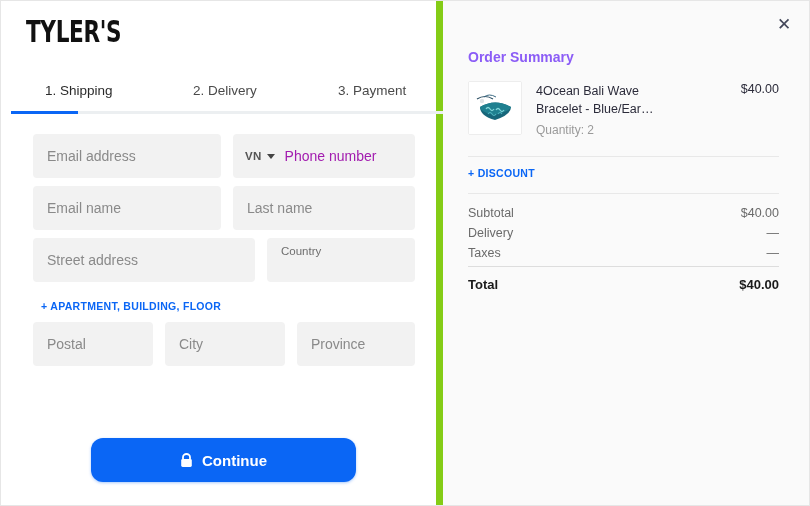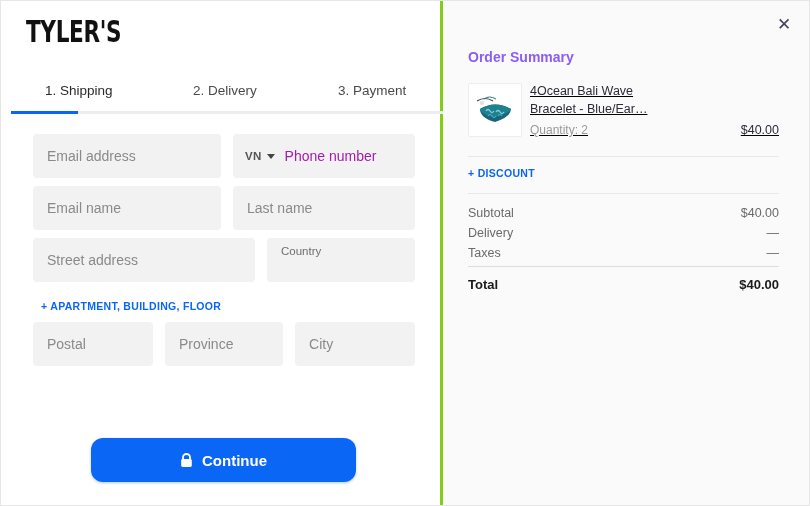--- a/index.html
+++ b/index.html
@@ -22,21 +22,21 @@
     box-shadow: 0 0 6px rgba(0,0,0,0.14);
     overflow: hidden;
   }
 
   
   #left-panel {
     width: 442px;
     height: 100%;
     background: #ffffff;
     position: relative;
-    border-right: 3px solid #84cc16;
+    border-right: 7px solid #84cc16;
   }
 
   #brand-logo {
     position: absolute;
     left: 25px;
     top: 16px;
     font-family: "DejaVu Sans", sans-serif;
     font-size: 30px;
     font-weight: 700;
     letter-spacing: -0.5px;
@@ -204,21 +204,21 @@
     position: absolute;
     left: 25px;
     top: 48px;
     font-size: 14px;
     font-weight: 700;
     color: #8b5cf6;
   }
 
   #line-items { position: absolute; left: 25px; top: 80px; width: 311px; }
 
-  .line-item { display: flex; gap: 8px; align-items: flex-end; text-decoration: underline; }
+  .line-item { display: flex; gap: 14px; align-items: flex-start; }
 
   .item-thumb {
     width: 54px; height: 54px;
     background: #ffffff;
     border: 1px solid #ededed;
     border-radius: 2px;
     flex: none;
     display: flex; align-items: center; justify-content: center;
     overflow: hidden;
   }
@@ -303,22 +303,22 @@
         <div class="field tall-label f-country">
           <span class="field-label-small">Country</span>
           <span></span>
         </div>
       </div>
 
       <div id="apartment-link">+ APARTMENT, BUILDING, FLOOR</div>
 
       <div class="row">
         <div class="field f-postal">Postal</div>
+        <div class="field f-city">City</div>
         <div class="field f-province">Province</div>
-        <div class="field f-city">City</div>
       </div>
 
     </div>
 
     <button id="continue-button">
       <svg class="lock-icon" width="13" height="15" viewBox="0 0 13 15">
         <path d="M3 6V4.2C3 2.4 4.6 1 6.5 1S10 2.4 10 4.2V6" fill="none" stroke="#ffffff" stroke-width="1.8"></path>
         <rect x="1.2" y="6" width="10.6" height="8" rx="1.4" fill="#ffffff"></rect>
       </svg>
       <span>Continue</span>

